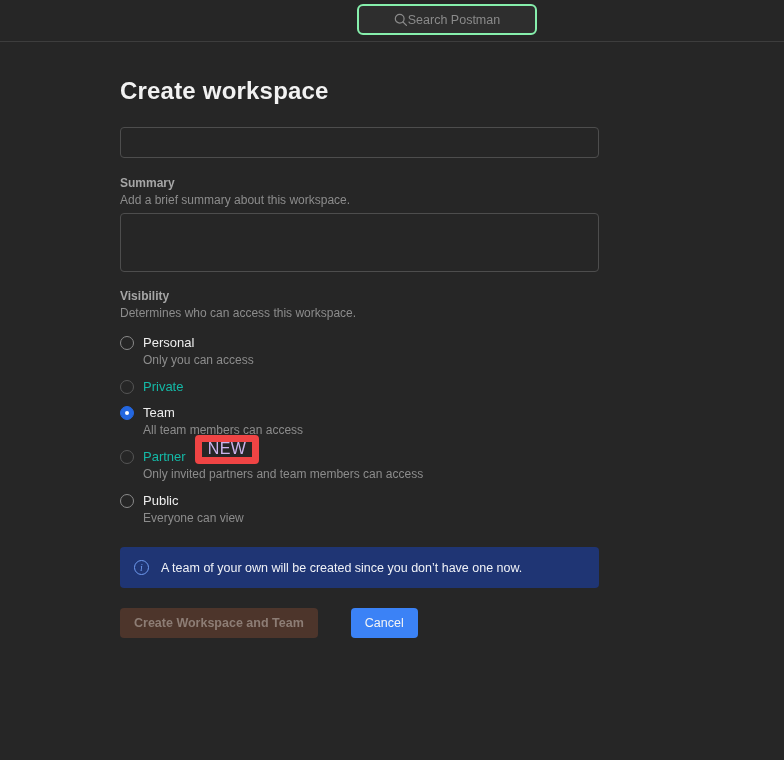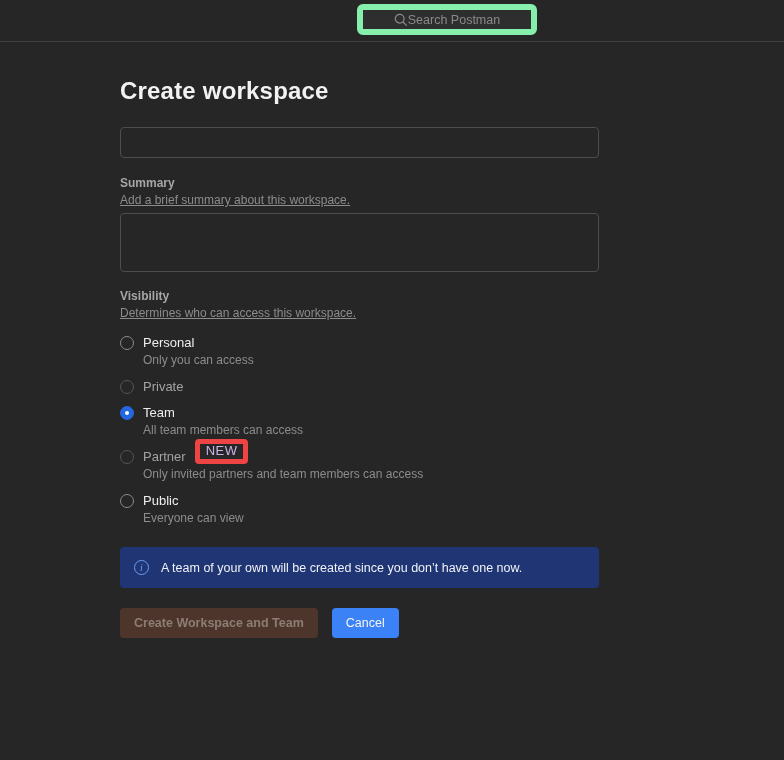--- a/index.html
+++ b/index.html
@@ -16,21 +16,21 @@
   .topbar {
     height: 42px;
     border-bottom: 1px solid #3d3d3d;
     position: relative;
   }
   .searchbox {
     position: absolute;
     left: 357px; top: 4px;
     width: 180px; height: 31px;
     background: #2e2e2e;
-    border: 6px solid #86efac;
+    border: 2px solid #86efac;
     border-radius: 6px;
     display: flex;
     align-items: center;
     justify-content: center;
     gap: 0;
     cursor: pointer;
   }
   .searchbox .mag { width: 14px; height: 14px; flex: 0 0 auto; }
   .searchbox .ph { color: #8a8a8a; font-size: 12.5px; }
 
@@ -47,21 +47,20 @@
   .field-label {
     font-size: 12px;
     font-weight: 700;
     color: #a6a6a6;
     margin-bottom: 5px;
   }
   .field-desc {
     font-size: 12px;
     color: #8c8c8c;
     margin: -2px 0 6px 0;
-    text-decoration: underline;
   }
 
   .text-input, .text-area {
     width: 479px;
     background: transparent;
     border: 1px solid #4d4d4d;
     border-radius: 4px;
     color: #ededed;
     font-family: "Liberation Sans", sans-serif;
     font-size: 13px;
@@ -98,34 +97,34 @@
     left: 4px; top: 4px;
     width: 4px; height: 4px;
     border-radius: 50%;
     background: #ffffff;
   }
   .option-label {
     font-size: 13px;
     color: #ededed;
     margin-left: 9px;
   }
-  .option.disabled .option-label { color: #a3a3a3; }
+  .option.disabled .option-label { color: #14b8a6; }
   .option-desc {
     font-size: 12px;
     color: #8c8c8c;
     margin: 3px 0 0 23px;
     height: 15px;
   }
   .badge-new {
     display: inline-block;
     margin-left: 9px;
-    font-size: 13px;
+    font-size: 16px;
     letter-spacing: .5px;
     color: #cbb3ea;
-    border: 5px solid #ef4444;
+    border: 7px solid #ef4444;
     border-radius: 4px;
     padding: 1px 6px 2px 6px;
     line-height: 12px;
     vertical-align: 1px;
   }
 
   
   .banner {
     margin-top: 21px;
     width: 479px;
@@ -146,21 +145,21 @@
     font-style: italic;
     font-family: "Liberation Serif", serif;
     display: flex;
     align-items: center;
     justify-content: center;
     flex: 0 0 auto;
   }
   .banner-text { font-size: 12.5px; color: #f0f2f7; }
 
   
-  .actions { margin-top: 20px; display: flex; gap: 14px; }
+  .actions { margin-top: 20px; display: flex; gap: 33px; }
   .btn {
     height: 30px;
     border: none;
     border-radius: 4px;
     font-family: "Liberation Sans", sans-serif;
     font-size: 12.5px;
     padding: 0 14px;
     cursor: pointer;
   }
   .btn-primary-disabled {

